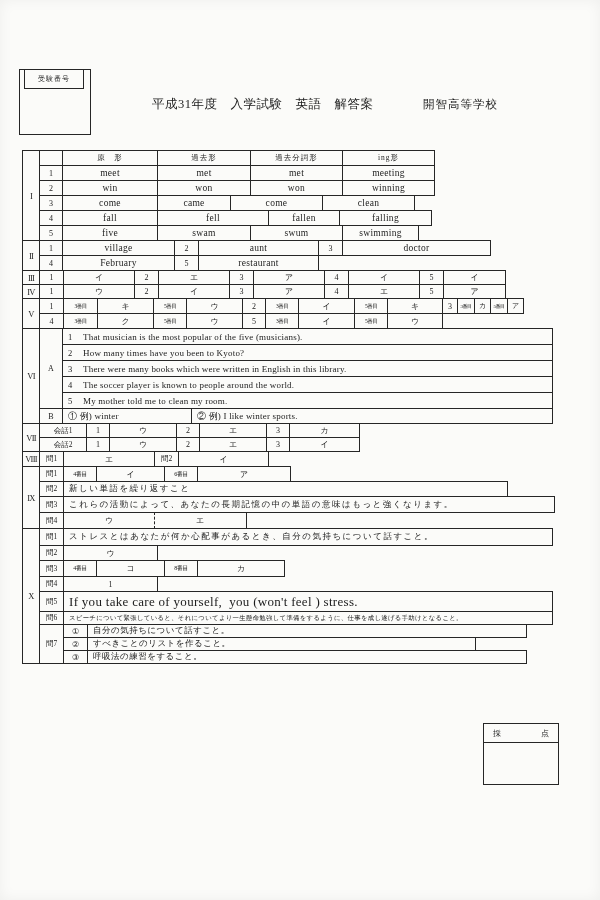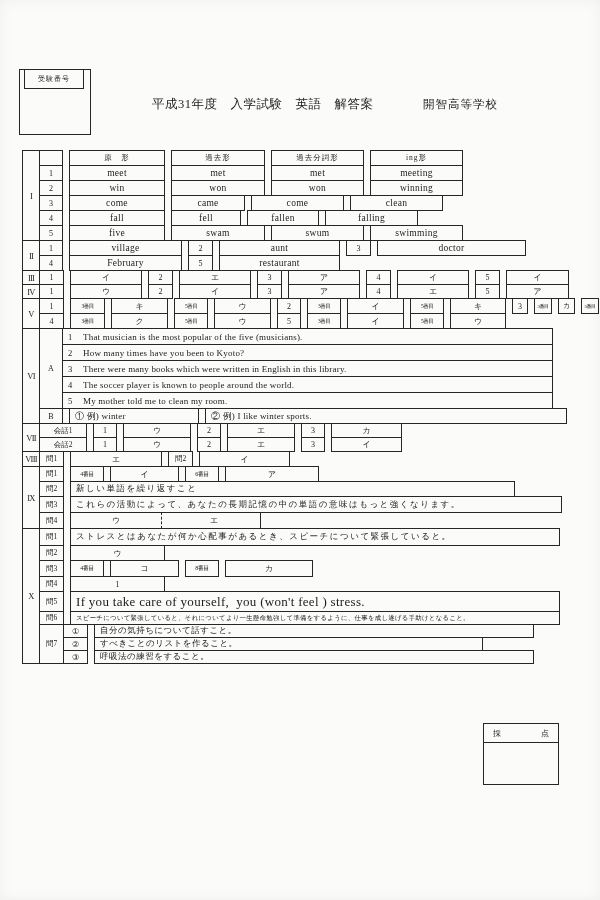--- a/index.html
+++ b/index.html
@@ -13,21 +13,21 @@
   .title{position:absolute;left:152px;top:96px;font-size:12.5px;letter-spacing:.5px;}
   .school{position:absolute;left:423px;top:97px;font-size:11.5px;letter-spacing:1px;}
   
   .tbl{position:absolute;left:22px;top:150px;}
   .sec{display:flex;align-items:stretch;}
   .sec+.sec{margin-top:-1px;}
   .lbl{flex:none;width:18px;border:1px solid #262626;display:flex;align-items:center;justify-content:center;
        font-size:8.5px;letter-spacing:-.8px;box-sizing:border-box;}
   .rows{display:flex;flex-direction:column;margin-left:-1px;}
   .rows>*+*{margin-top:-1px;}
-  .row{display:flex;gap:7px;}
+  .row{display:flex;}
   .hgrp{display:flex;}
   .c{flex:none;box-sizing:border-box;border:1px solid #262626;display:flex;align-items:center;justify-content:center;
      font-size:8px;overflow:hidden;}
   .c+.c{margin-left:-1px;}
   .jh{font-size:7.5px;letter-spacing:1px;}
   .eng{font-family:Liberation Serif, serif;font-size:9.5px;letter-spacing:.3px;}
   .ord{font-size:5.5px;letter-spacing:-.5px;}
   .ord3{font-size:5px;letter-spacing:-.5px;}
   .q{font-size:7.5px;}
   .txt{justify-content:flex-start;padding:0 5px;}
@@ -83,30 +83,30 @@
         <div class="row" style="height:16px">
           <span class="c" style="width:24px">3</span>
           <span class="c eng" style="width:96px">come</span>
           <span class="c eng" style="width:74px">came</span>
           <span class="c eng" style="width:93px">come</span>
           <span class="c eng" style="width:93px">clean</span>
         </div>
         <div class="row" style="height:16px">
           <span class="c" style="width:24px">4</span>
           <span class="c eng" style="width:96px">fall</span>
-          <span class="c eng" style="width:70px">fell</span>
+          <span class="c eng" style="width:112px">fell</span>
           <span class="c eng" style="width:72px">fallen</span>
           <span class="c eng" style="width:93px">falling</span>
         </div>
         <div class="row" style="height:16px">
           <span class="c" style="width:24px">5</span>
           <span class="c eng" style="width:96px">five</span>
           <span class="c eng" style="width:94px">swam</span>
           <span class="c eng" style="width:93px">swum</span>
-          <span class="c eng" style="width:93px">swimming</span>
+          <span class="c eng" style="width:77px">swimming</span>
         </div>
       </div>
     </div>
 
     <div class="sec">
       <div class="lbl">II</div>
       <div class="rows">
         <div class="row" style="height:16px">
           <span class="c" style="width:24px">1</span>
           <span class="c eng" style="width:113px">village</span>
@@ -301,21 +301,21 @@
           <span class="c noL" style="width:93px">エ</span>
         </div>
       </div>
     </div>
 
     <div class="sec">
       <div class="lbl">X</div>
       <div class="rows">
         <div class="row" style="height:18px">
           <span class="c q" style="width:25px">問1</span>
-          <span class="c txt jtxt" style="width:490px">ストレスとはあなたが何か心配事があるとき、スピーチについて緊張していると。</span>
+          <span class="c txt jtxt" style="width:490px">ストレスとはあなたが何か心配事があるとき、自分の気持ちについて話すこと。</span>
         </div>
         <div class="row" style="height:16px">
           <span class="c q" style="width:25px">問2</span>
           <span class="c" style="width:95px">ウ</span>
         </div>
         <div class="row" style="height:17px">
           <span class="c q" style="width:25px">問3</span>
           <span class="c ord" style="width:34px;font-size:6px">4番目</span>
           <span class="c" style="width:69px">コ</span>
           <span class="c ord" style="width:34px;font-size:6px">8番目</span>

